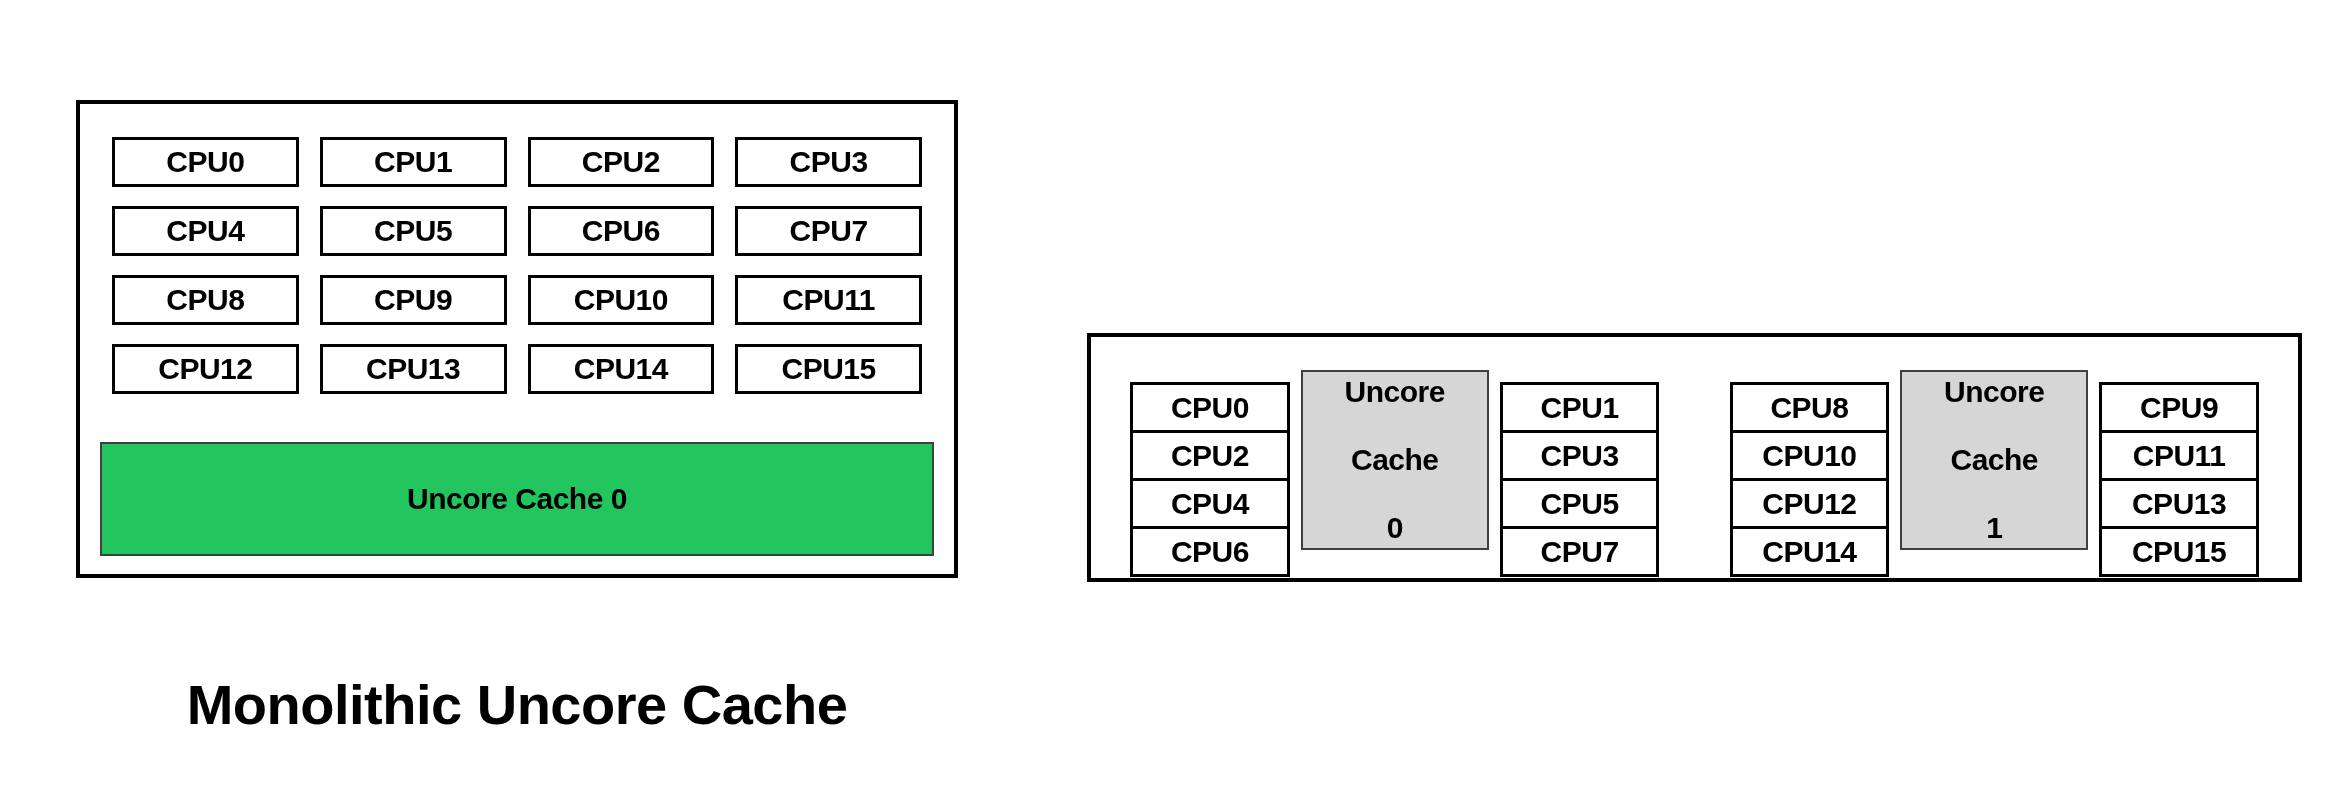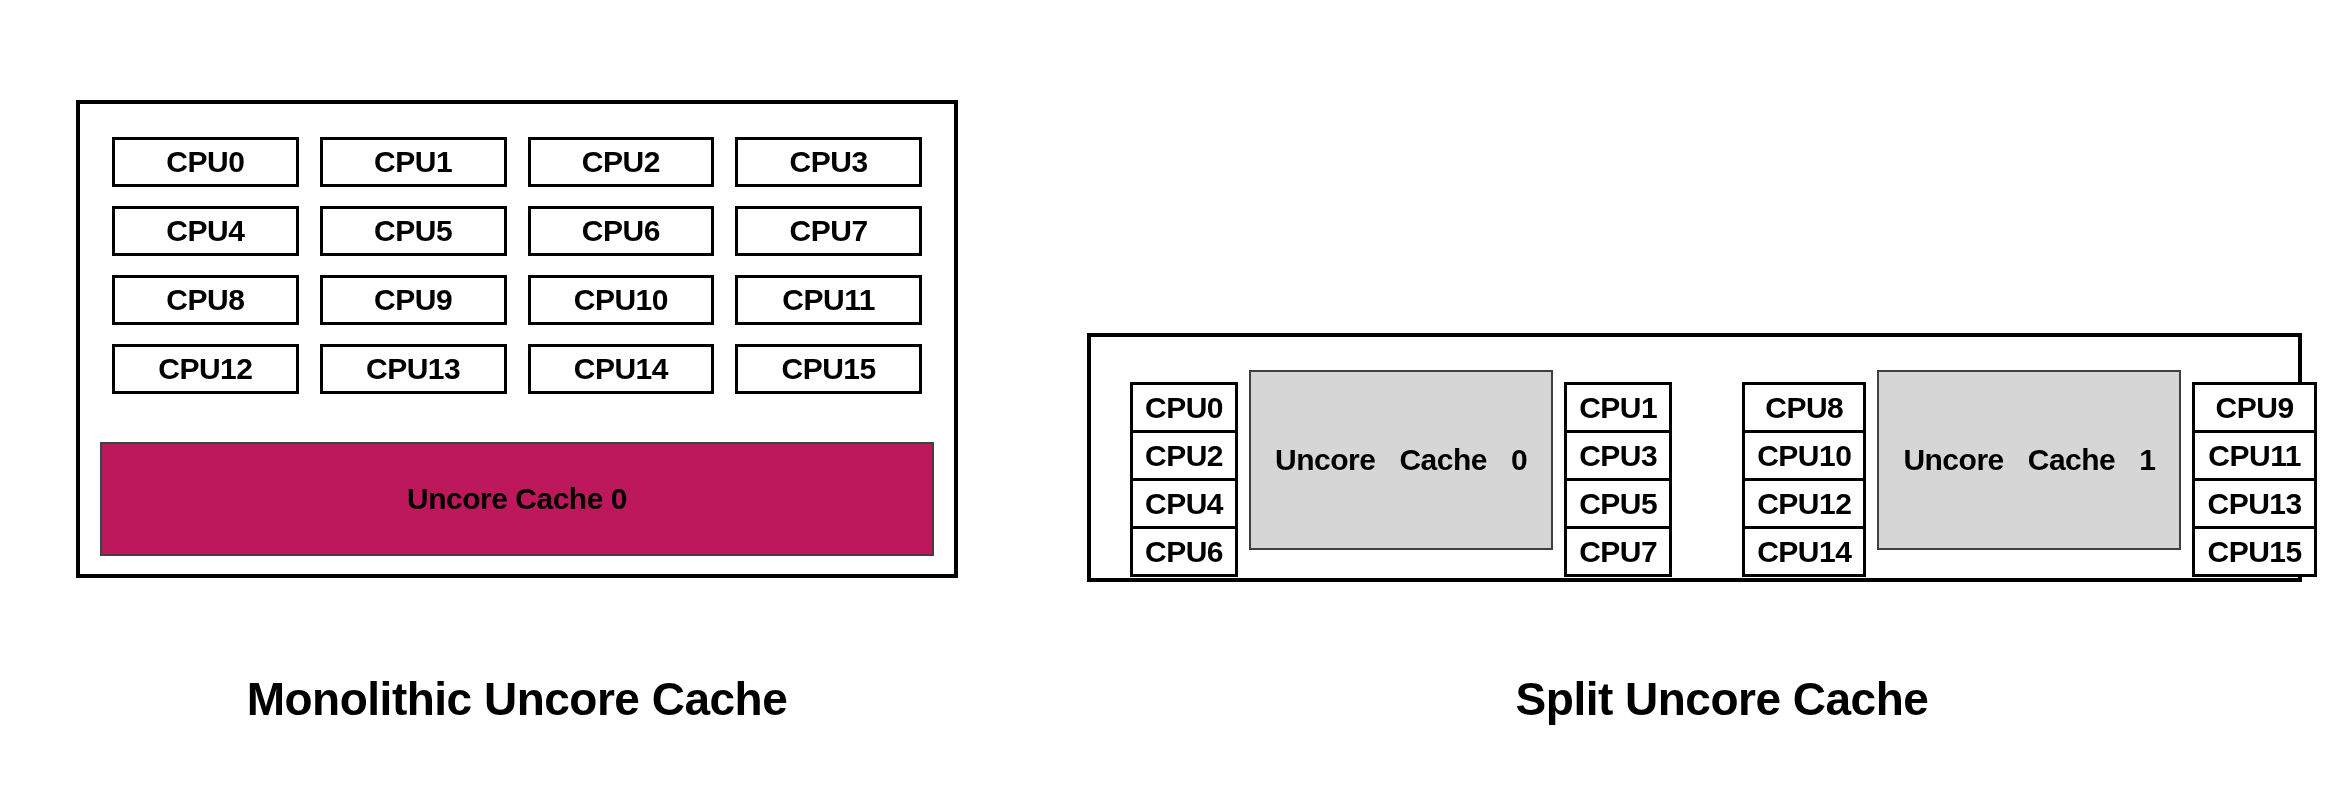--- a/index.html
+++ b/index.html
@@ -34,21 +34,21 @@
     background: #fff;
     display: flex; align-items: center; justify-content: center;
     font-weight: bold;
     font-size: 30px;
     letter-spacing: -0.5px;
     color: #000;
   }
   .mono-uncore {
     margin-top: 36px;
     height: 150px;
-    background: #be185d;
+    background: #22c55e;
     border: 2px solid #404040;
     display: flex; align-items: center; justify-content: center;
     font-weight: bold;
     font-size: 30px;
     letter-spacing: -0.5px;
     color: #000;
   }
 
   
   .split-box {
@@ -79,37 +79,37 @@
     font-size: 30px;
     letter-spacing: -0.5px;
     color: #000;
   }
   .split-cpu-cell + .split-cpu-cell { margin-top: -3px; }
   .split-uncore {
     flex: 1;
     margin: 0 -1px;
     background: #d6d6d6;
     border: 2px solid #404040;
-    display: flex; 
+    display: flex; flex-direction: column;
     align-items: center; justify-content: center;
     font-weight: bold;
     font-size: 30px;
     line-height: 44px;
     letter-spacing: -0.5px;
     color: #000;
     text-align: center;
     z-index: 1;
   }
 
   
   .caption {
     position: absolute;
     text-align: center;
     font-weight: bold;
-    font-size: 46px;
+    font-size: 56px;
     letter-spacing: -0.5px;
     color: #000;
   }
   .caption-left  { left: 64px;  width: 882px;  top: 648px; }
   .caption-right { left: 1105px; width: 1210px; top: 648px; }
 </style>
 </head>
 <body>
 
 <div class="canvas">
@@ -175,15 +175,14 @@
       <div class="split-cpu-col">
         <div class="split-cpu-cell">CPU9</div>
         <div class="split-cpu-cell">CPU11</div>
         <div class="split-cpu-cell">CPU13</div>
         <div class="split-cpu-cell">CPU15</div>
       </div>
     </div>
 
   </div>
 
-  <div class="caption caption-right">Split Uncore Cache</div>
 
 </div>
 
 </body></html>

